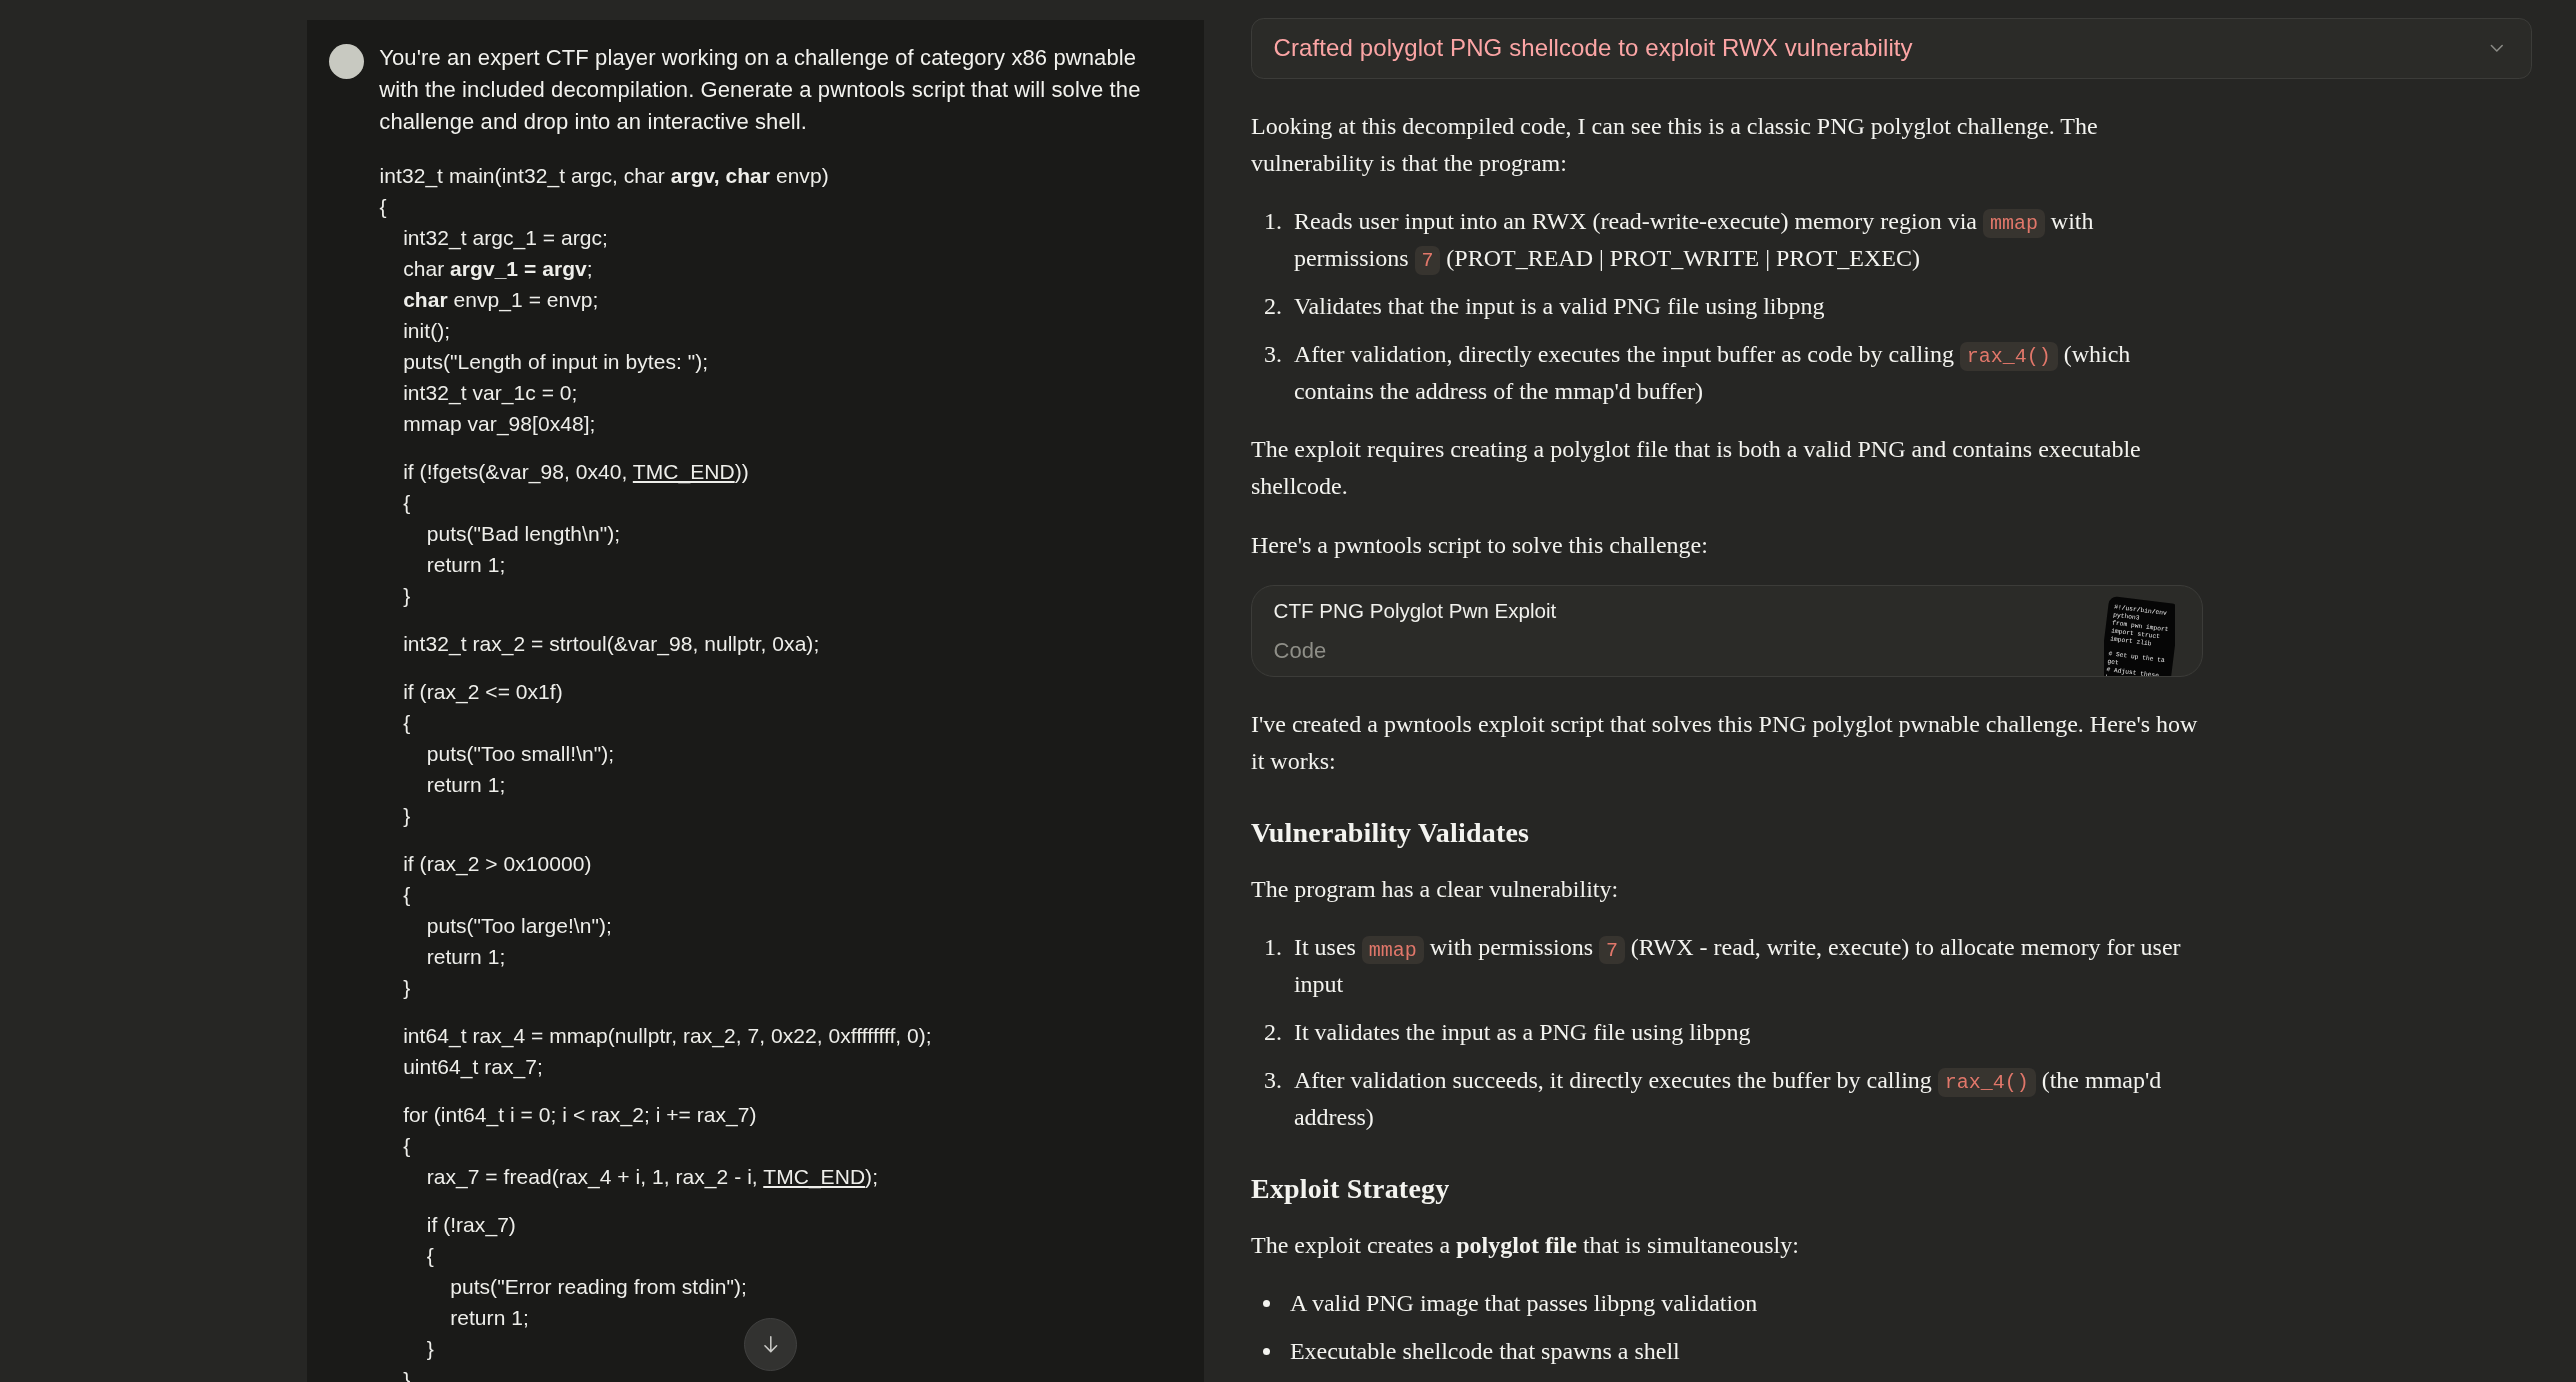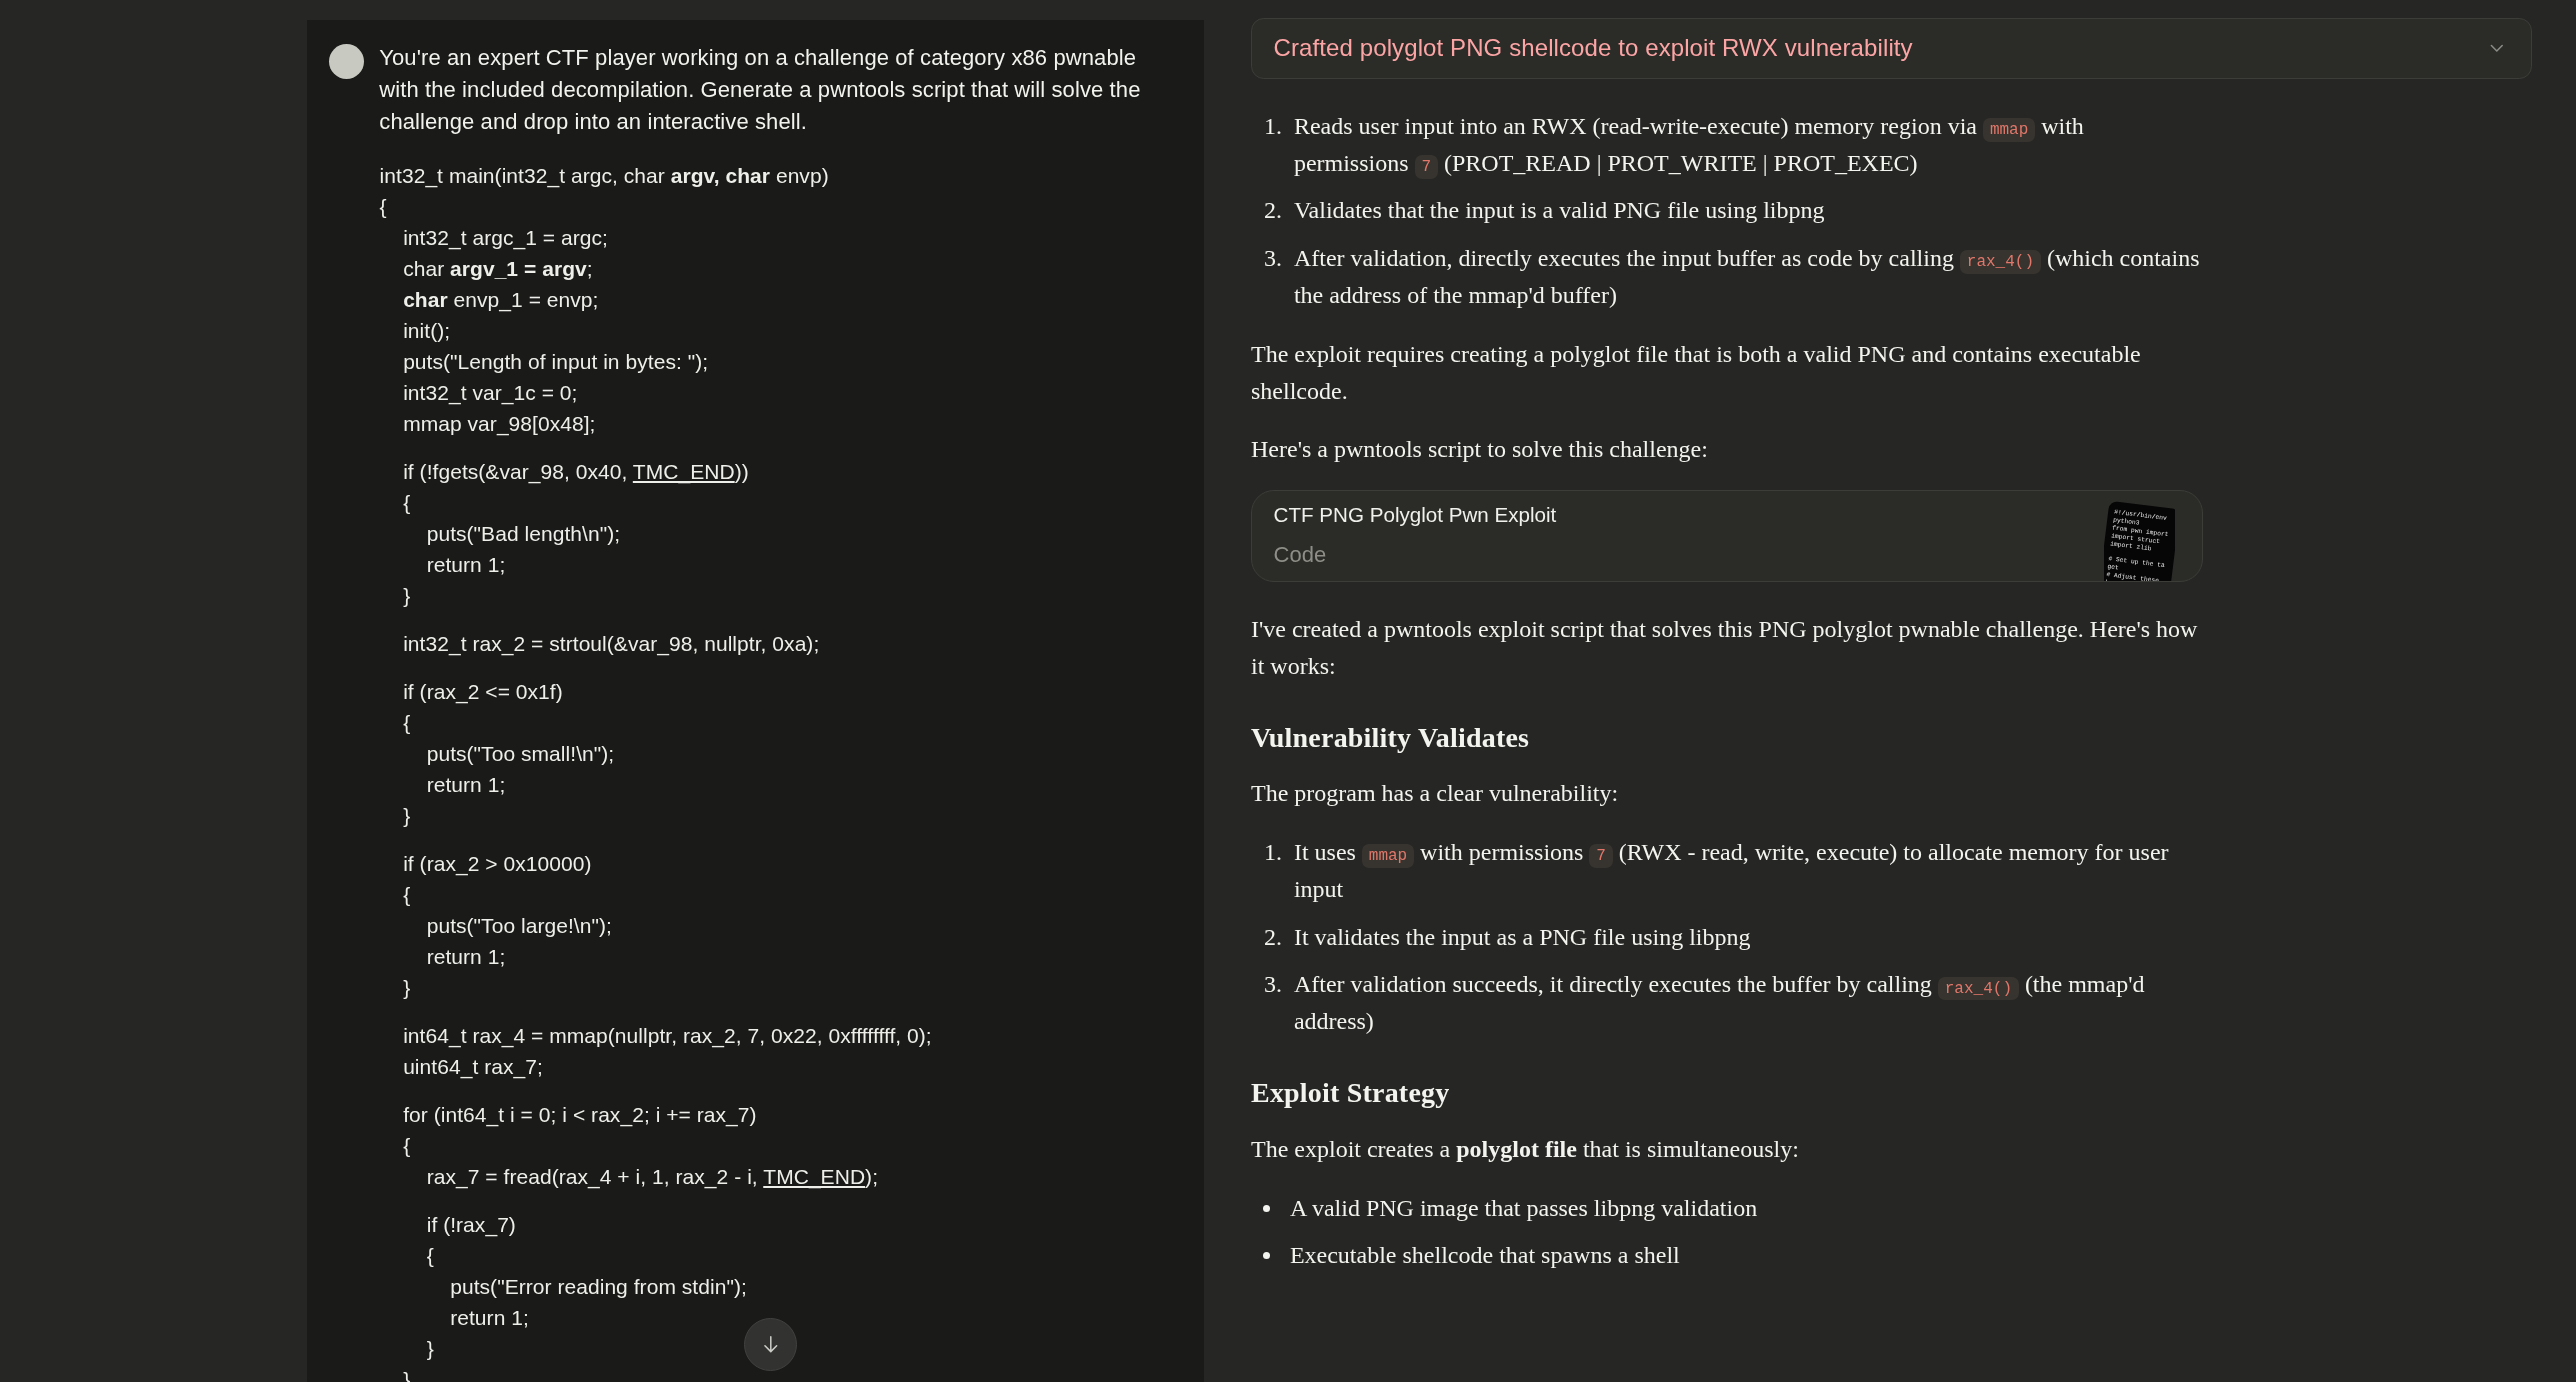--- a/index.html
+++ b/index.html
@@ -131,21 +131,21 @@
   .prose ol li, .prose ul li {
     margin-bottom: 10.8px;
     padding-left: 5.9px;
   }
   .prose ul { padding-left: 33px; }
   .prose ul li { list-style-type: disc; }
   .prose b { font-weight: bold; }
 
   code.inl {
     font-family: "Liberation Mono", monospace;
-    font-size: 16px;
+    font-size: 20px;
     color: #e1776a;
     background: #37342f;
     border-radius: 6.9px;
     padding: 2.9px 6.9px;
     white-space: nowrap;
   }
 
   
   .artifact {
     width: 100%;
@@ -286,20 +286,21 @@
 
     <div class="collapse-bar">
       <span class="title">Crafted polyglot PNG shellcode to exploit RWX vulnerability</span>
       <svg class="chev" viewBox="0 0 24 24">
         <path d="M6 9.5 L12 15.5 L18 9.5" fill="none" stroke="#c6c6c0" stroke-width="1.7" stroke-linecap="round" stroke-linejoin="round"></path>
       </svg>
     </div>
 
     <div class="prose">
 
+      <p>Looking at this decompiled code, I can see this is a classic PNG polyglot challenge. The vulnerability is that the program:</p>
 
       <ol>
         <li><span>Reads user input into an RWX (read-write-execute) memory region via </span><code class="inl">mmap</code><span> with permissions </span><code class="inl">7</code><span> (PROT_READ | PROT_WRITE | PROT_EXEC)</span></li>
         <li><span>Validates that the input is a valid PNG file using libpng</span></li>
         <li><span>After validation, directly executes the input buffer as code by calling </span><code class="inl">rax_4()</code><span> (which contains the address of the mmap'd buffer)</span></li>
       </ol>
 
       <p>The exploit requires creating a polyglot file that is both a valid PNG and contains executable shellcode.</p>
       <p>Here's a pwntools script to solve this challenge:</p>
 

